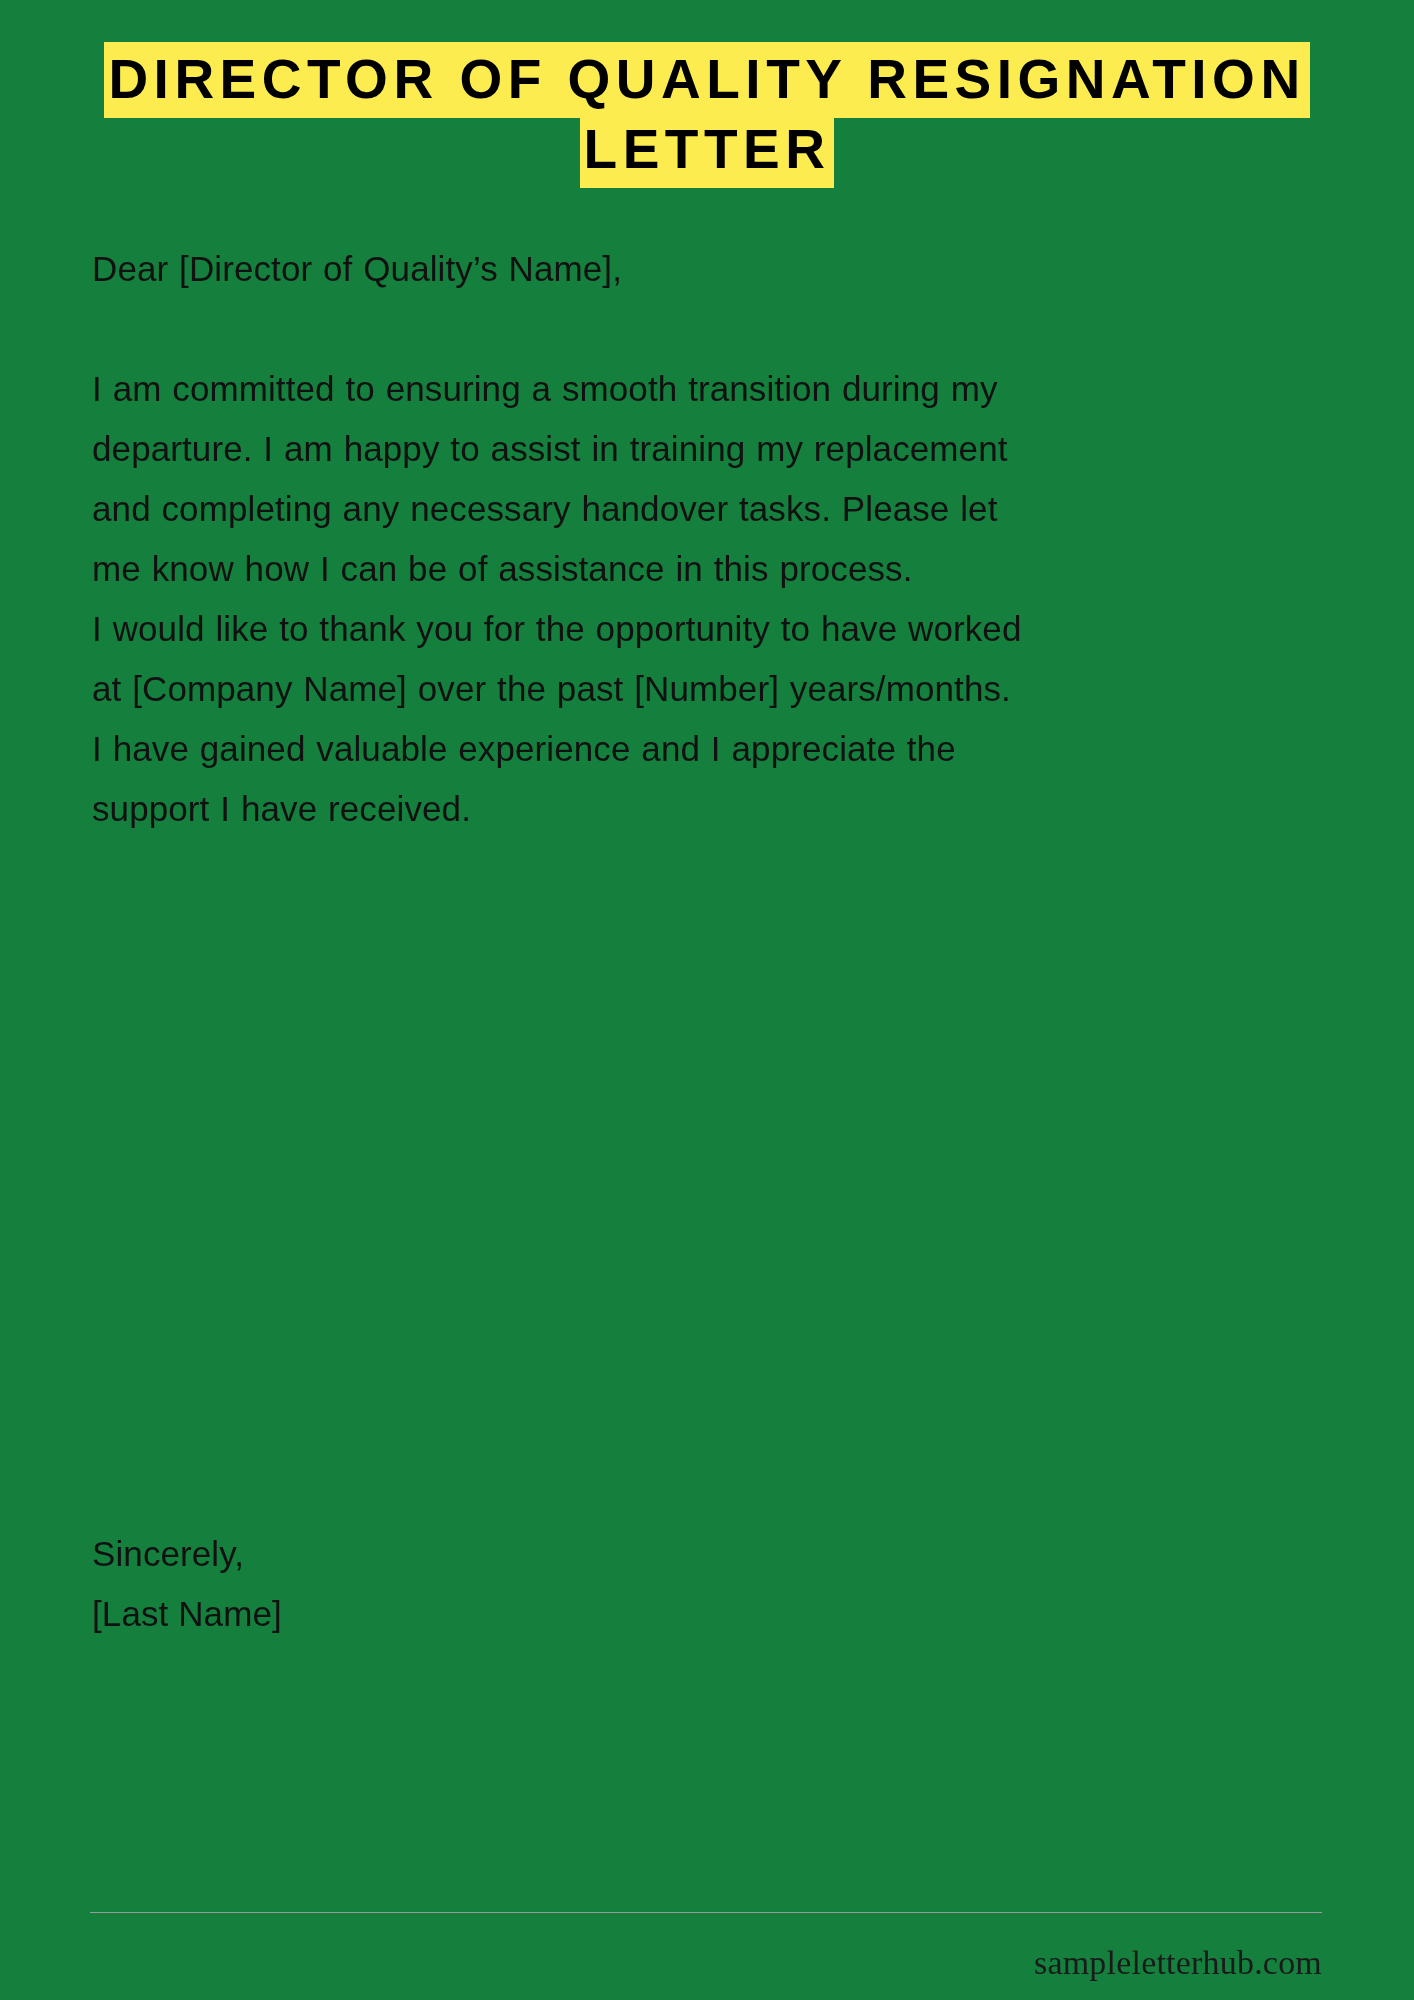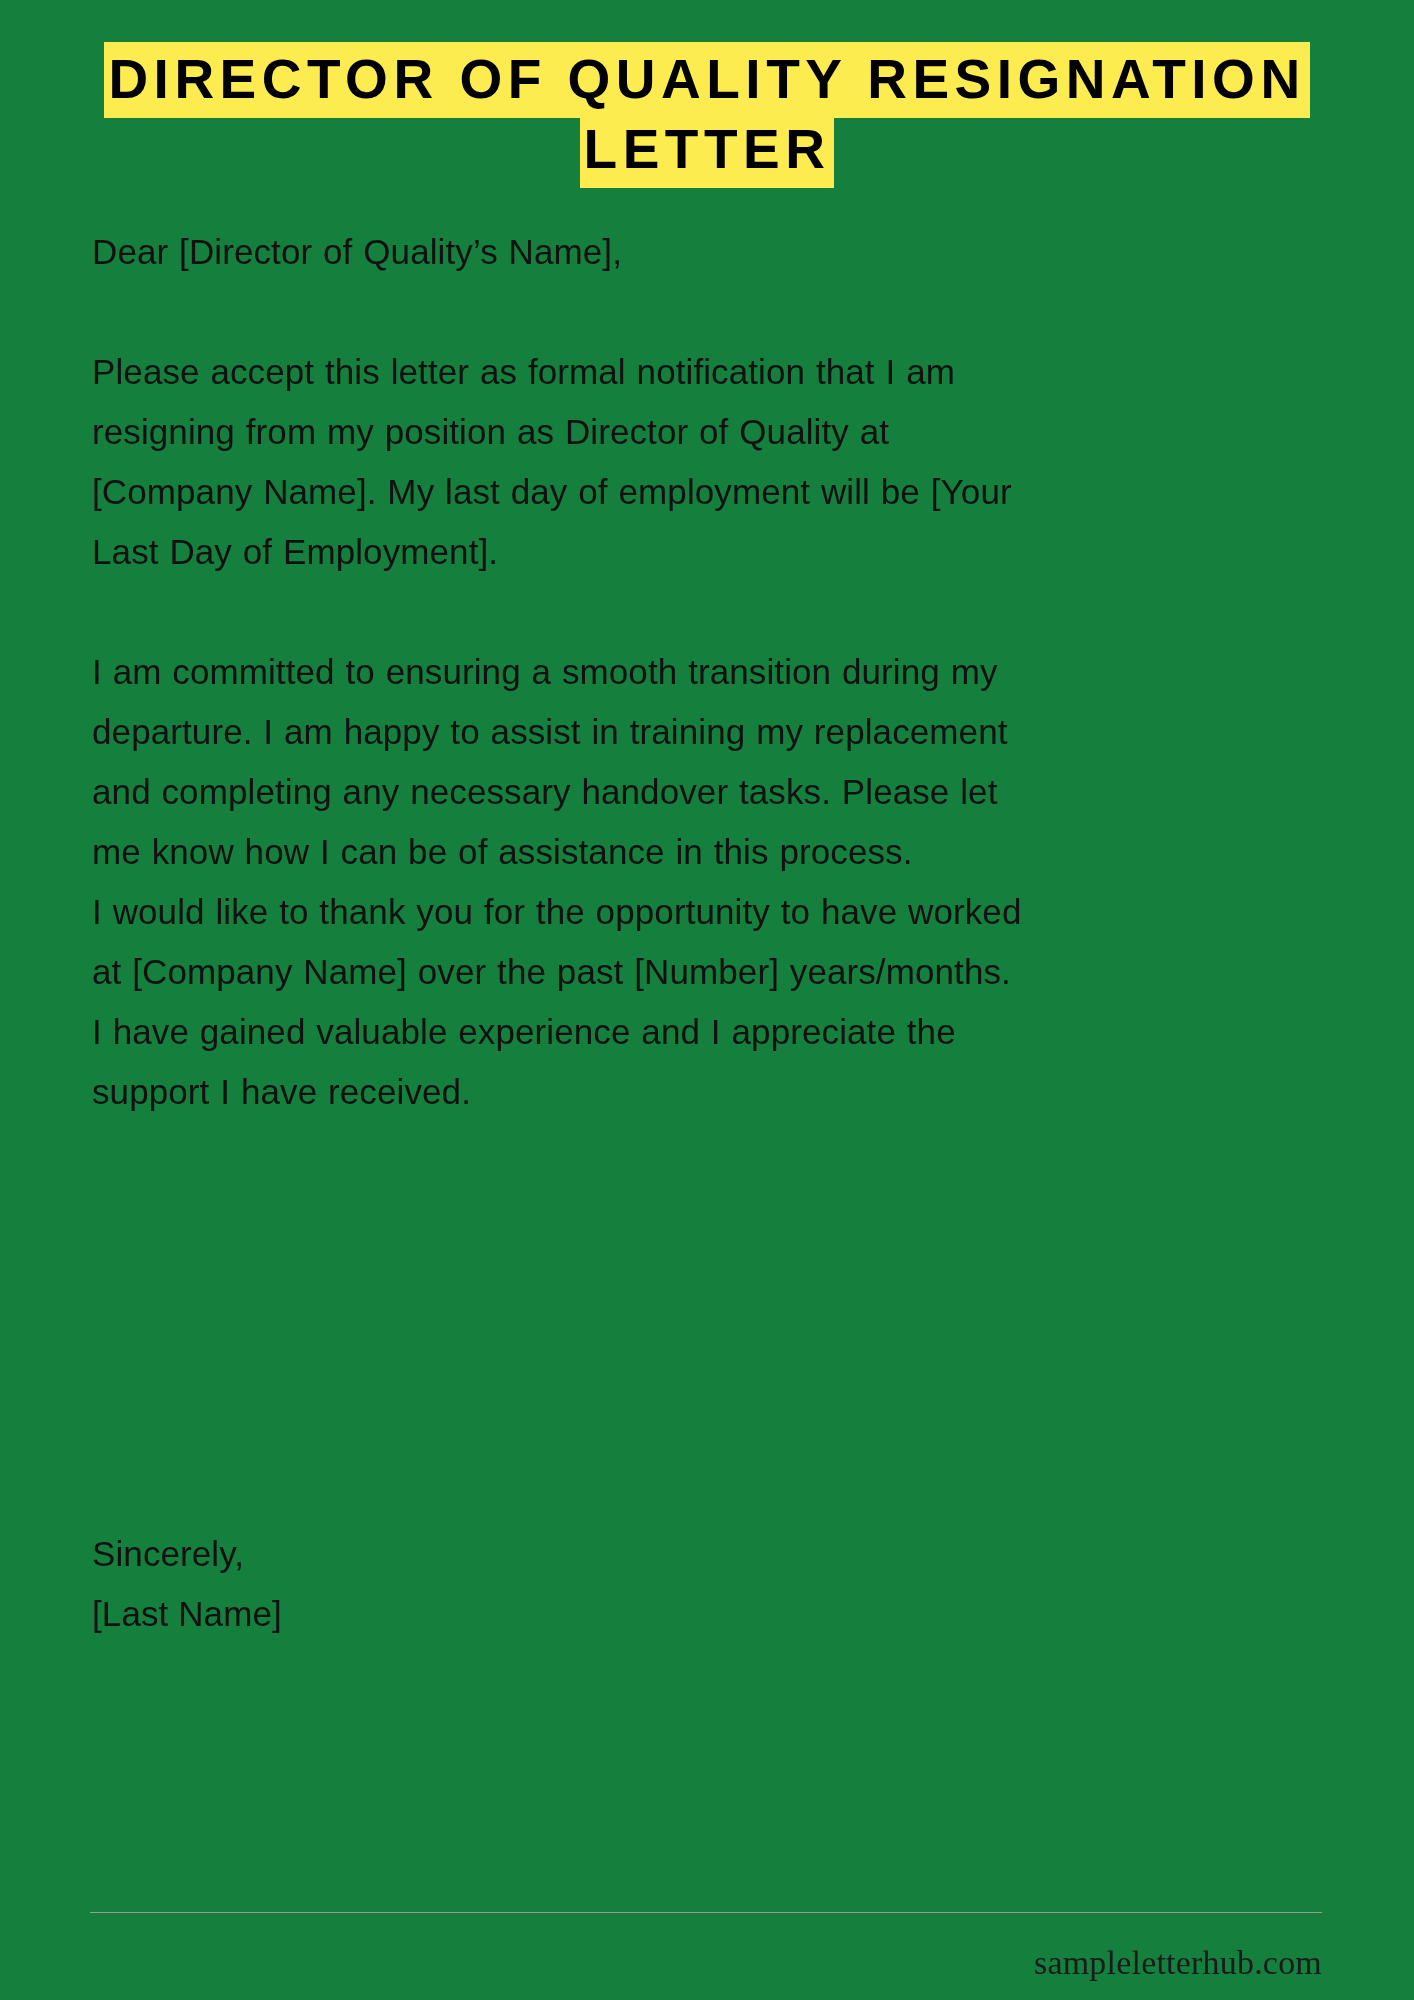--- a/index.html
+++ b/index.html
@@ -44,21 +44,21 @@
     padding: 6px 4px 8px 4px;
     text-transform: uppercase;
     transform: scaleX(0.97);
     transform-origin: center;
   }
 
   
   .letter-body {
     position: absolute;
     left: 92px;
-    top: 222px;
+    top: 239px;
     width: 930px;
   }
   .para {
     font-family: "Liberation Sans", sans-serif;
     font-weight: 400;
     font-size: 35px;
     line-height: 60px;
     color: #111111;
     margin: 0 0 60px 0;
     letter-spacing: 0.1px;
@@ -114,21 +114,20 @@
 
 <div class="page">
 
   <div class="title-block">
     <span class="title-text">DIRECTOR OF QUALITY RESIGNATION LETTER</span>
   </div>
 
   <div class="letter-body">
     <p class="para salutation">Dear [Director of Quality’s Name],</p>
 
-    <p class="para">Please accept this letter as formal notification that I am resigning from my position as Director of Quality at [Company Name]. My last day of employment will be [Your Last Day of Employment].</p>
 
     <p class="para tight">I am committed to ensuring a smooth transition during my departure. I am happy to assist in training my replacement and completing any necessary handover tasks. Please let me know how I can be of assistance in this process.</p>
 
     <p class="para">I would like to thank you for the opportunity to have worked at [Company Name] over the past [Number] years/months. I have gained valuable experience and I appreciate the support I have received.</p>
   </div>
 
   <div class="closing">
     <p class="closing-line">Sincerely,</p>
     <p class="closing-line">[Last Name]</p>
   </div>

